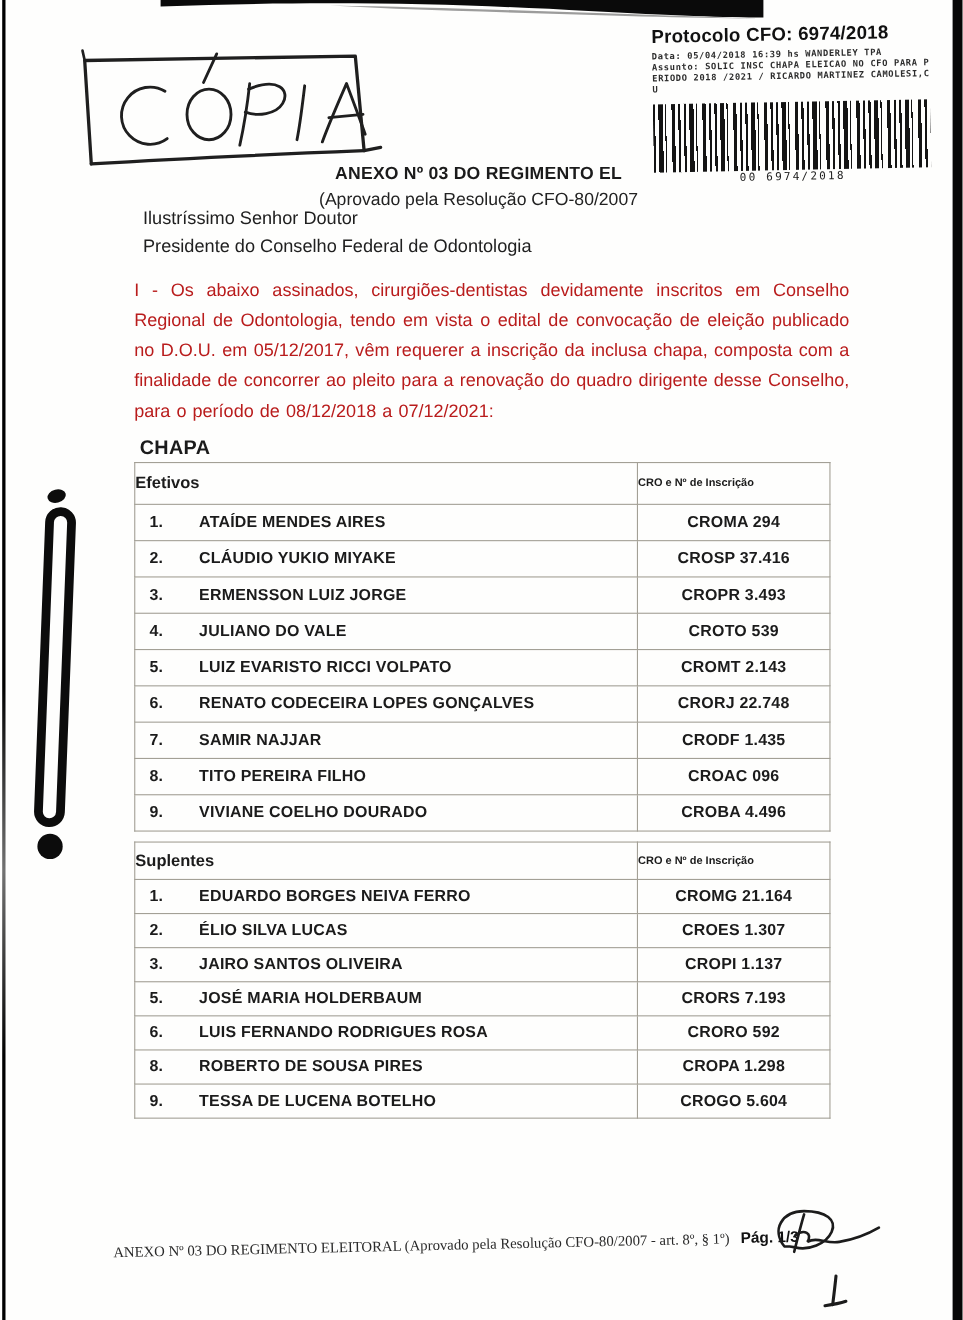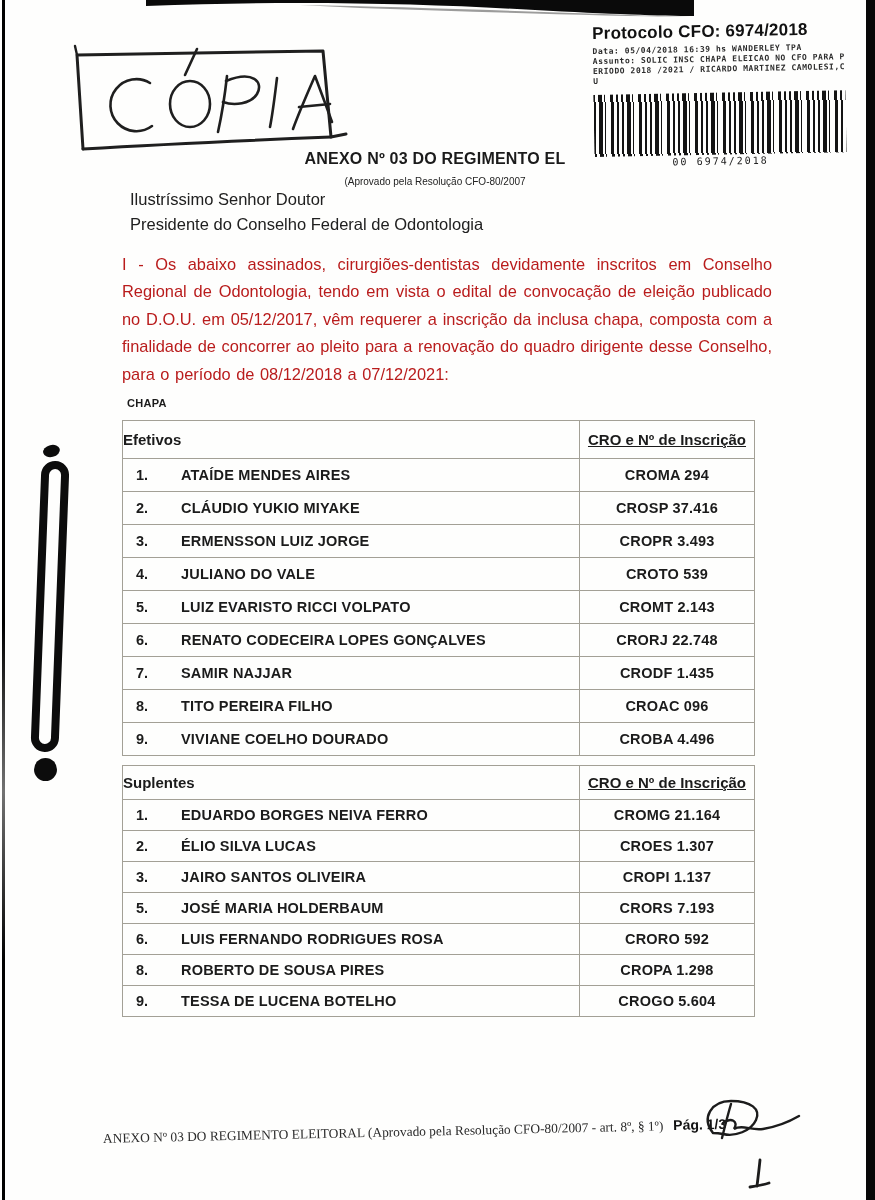--- a/index.html
+++ b/index.html
@@ -36,38 +36,38 @@
       #141414 23px 25px, transparent 25px 28px);}
   .barcode-label{width:252px;text-align:center;font-family:"DejaVu Sans Mono", monospace;
     font-size:10px;letter-spacing:2px;color:#222;margin-top:1px;}
 
   
   .copia{left:56px;top:42px;}
 
   
   .doc-title{left:235px;top:123px;width:400px;text-align:center;line-height:23px;margin-top:24px;}
   .doc-title .l1{font-size:16px;font-weight:bold;letter-spacing:.2px;}
-  .doc-title .l2{font-size:10px;color:#222;}
+  .doc-title .l2{font-size:16px;color:#222;}
 
   .addressee{left:130px;top:187px;font-size:16.5px;line-height:25px;color:#202020;}
 
   .intro{left:122px;top:251px;width:650px;font-size:16.4px;line-height:27.4px;
     text-align:justify;color:#b91c1c;word-spacing:1px;}
 
-  .chapa-label{left:127px;top:397px;font-size:11px;font-weight:bold;letter-spacing:.3px;text-align:right;}
+  .chapa-label{left:127px;top:397px;font-size:18px;font-weight:bold;letter-spacing:.3px;text-align:right;}
 
   
   table.chapa-table{border-collapse:collapse;table-layout:fixed;width:632px;
     border:1.5px solid #85837b;}
   table.chapa-table td, table.chapa-table th{border:1px solid #a3a096;padding:0;vertical-align:middle;}
   .t-efetivos{left:122px;top:420px;}
   .t-suplentes{left:122px;top:765px;}
   th.main-head{text-align:left;padding-left:13px;font-size:15px;font-weight:bold;height:37px;}
   .t-suplentes th.main-head{height:33px;margin-left:14px;}
-  th.cro-head{text-align:center;font-size:15px;font-weight:bold;text-decoration:underline;}
+  th.cro-head{text-align:left;font-size:10px;font-weight:bold;}
   .t-efetivos td{height:32px;}
   .t-suplentes td{height:30px;}
   .row-num{display:inline-block;width:45px;padding-left:13px;font-weight:bold;font-size:14.5px;}
   .row-name{font-weight:bold;font-size:14.5px;letter-spacing:.2px;}
   td.cro{text-align:center;font-weight:bold;font-size:14.5px;letter-spacing:.2px;}
 
   
   .footer{left:103px;top:1130px;width:720px;transform:rotate(-1.3deg);transform-origin:left center;
     font-family:"Liberation Serif", serif;font-size:13.4px;color:#2b2b2b;white-space:nowrap;}
   .footer .page-num{font-family:"Liberation Sans", sans-serif;font-weight:bold;font-size:14px;

